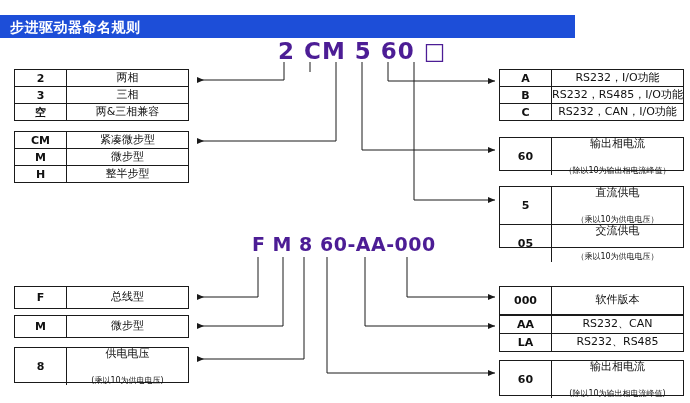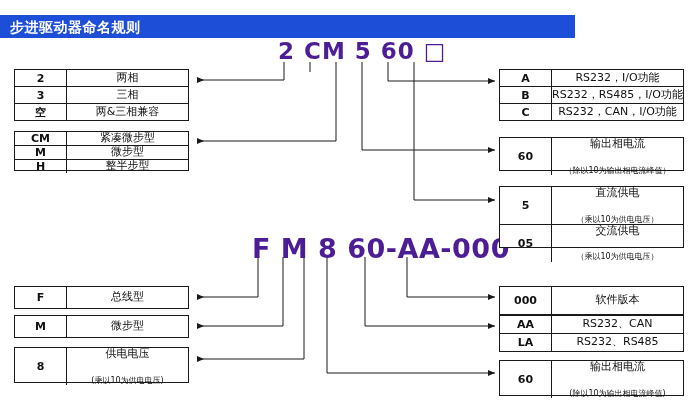--- a/index.html
+++ b/index.html
@@ -18,21 +18,21 @@
     color:#ffffff;font-size:14px;font-weight:bold;letter-spacing:0.5px;
     line-height:18px;
   }
   .code-line{
     position:absolute;
     color:#4c1d95;font-weight:bold;
     font-family:"DejaVu Sans","Liberation Sans",sans-serif;
     white-space:nowrap;
   }
   #code-top{left:278px;top:38px;font-size:23px;letter-spacing:1px;}
-  #code-bottom{left:252px;top:233px;font-size:27px;letter-spacing:0.5px;}
+  #code-bottom{left:252px;top:233px;font-size:19px;letter-spacing:0.5px;}
   .tbl{
     position:absolute;border:1px solid #1a1a1a;background:#fff;
     box-sizing:border-box;display:flex;flex-direction:column;
   }
   .row{
     display:flex;flex:1;box-sizing:border-box;border-bottom:1px solid #1a1a1a;
   }
   .row:last-child{border-bottom:none;}
   .c-key{
     width:52px;flex:none;border-right:1px solid #1a1a1a;
@@ -126,21 +126,21 @@
       </div>
   </div>
   <div class="row">
     <div class="c-key">空</div>
     <div class="c-val">
         <span>两&amp;三相兼容</span>
       </div>
   </div>
 </div>
 
-<div class="tbl w-left" style="top:131px;height:40px;">
+<div class="tbl w-left" style="top:131px;height:52px;">
   <div class="row">
     <div class="c-key">CM</div>
     <div class="c-val">
         <span>紧凑微步型</span>
       </div>
   </div>
   <div class="row">
     <div class="c-key">M</div>
     <div class="c-val">
         <span>微步型</span>

